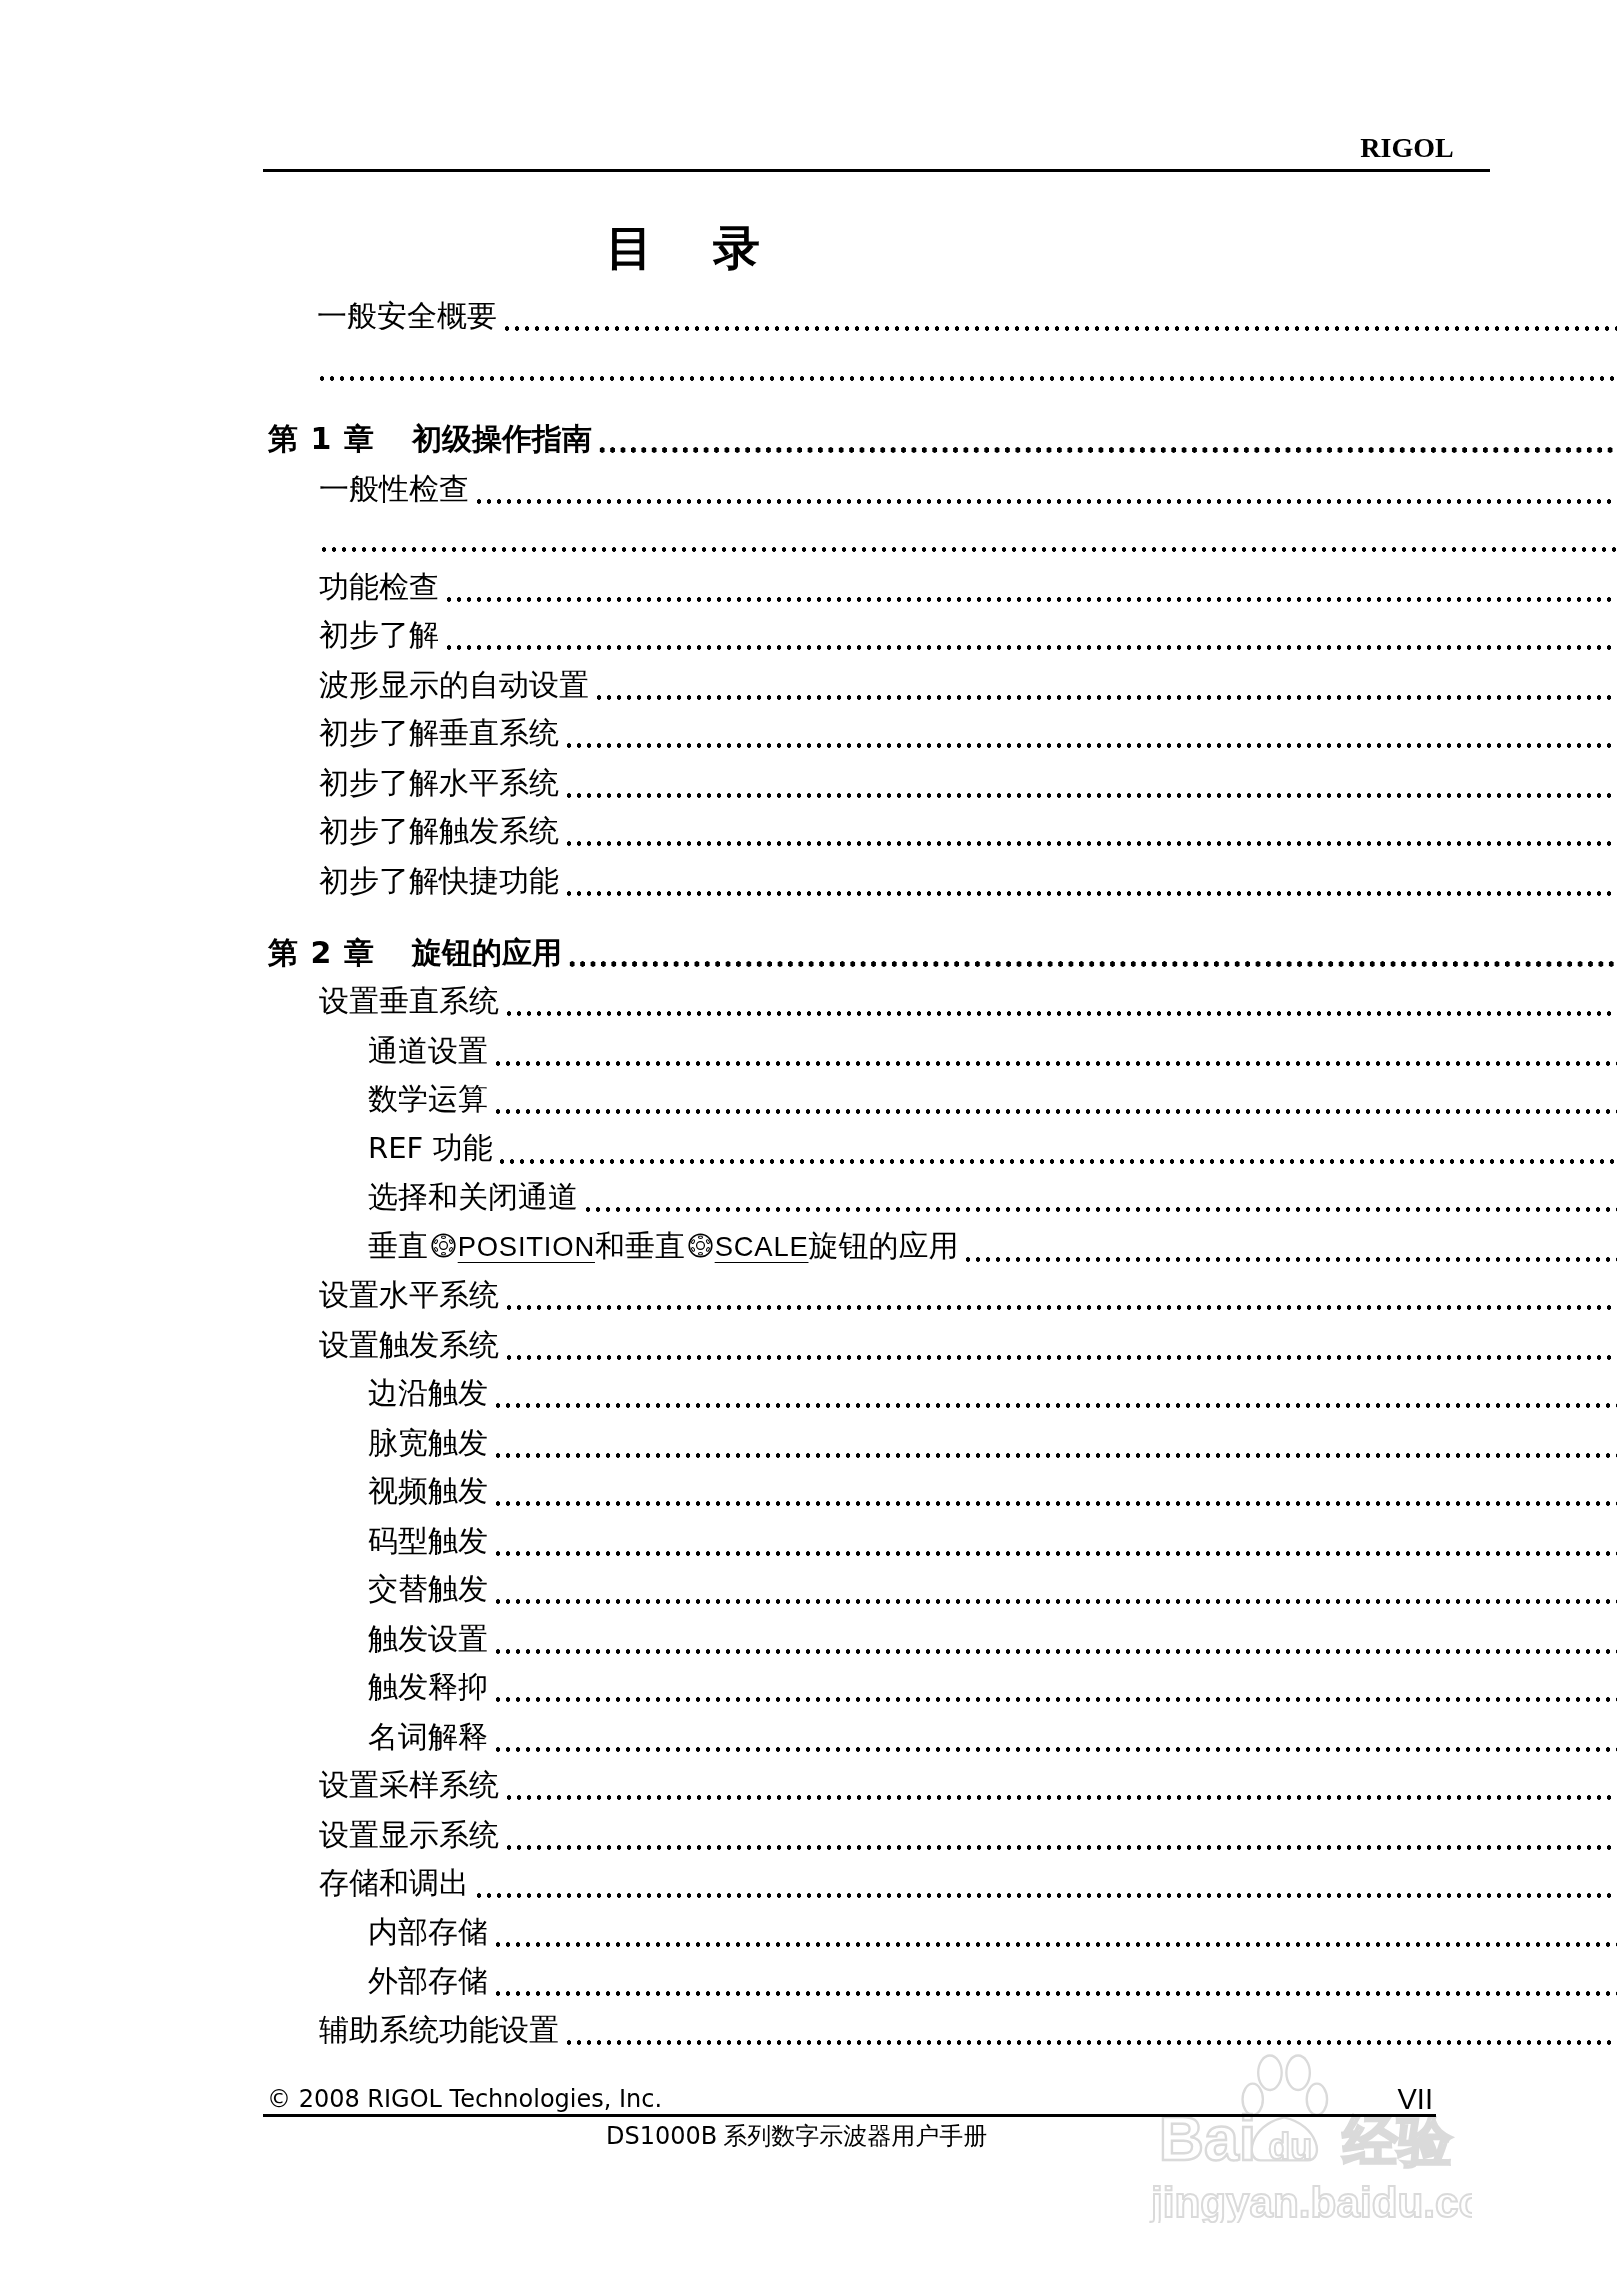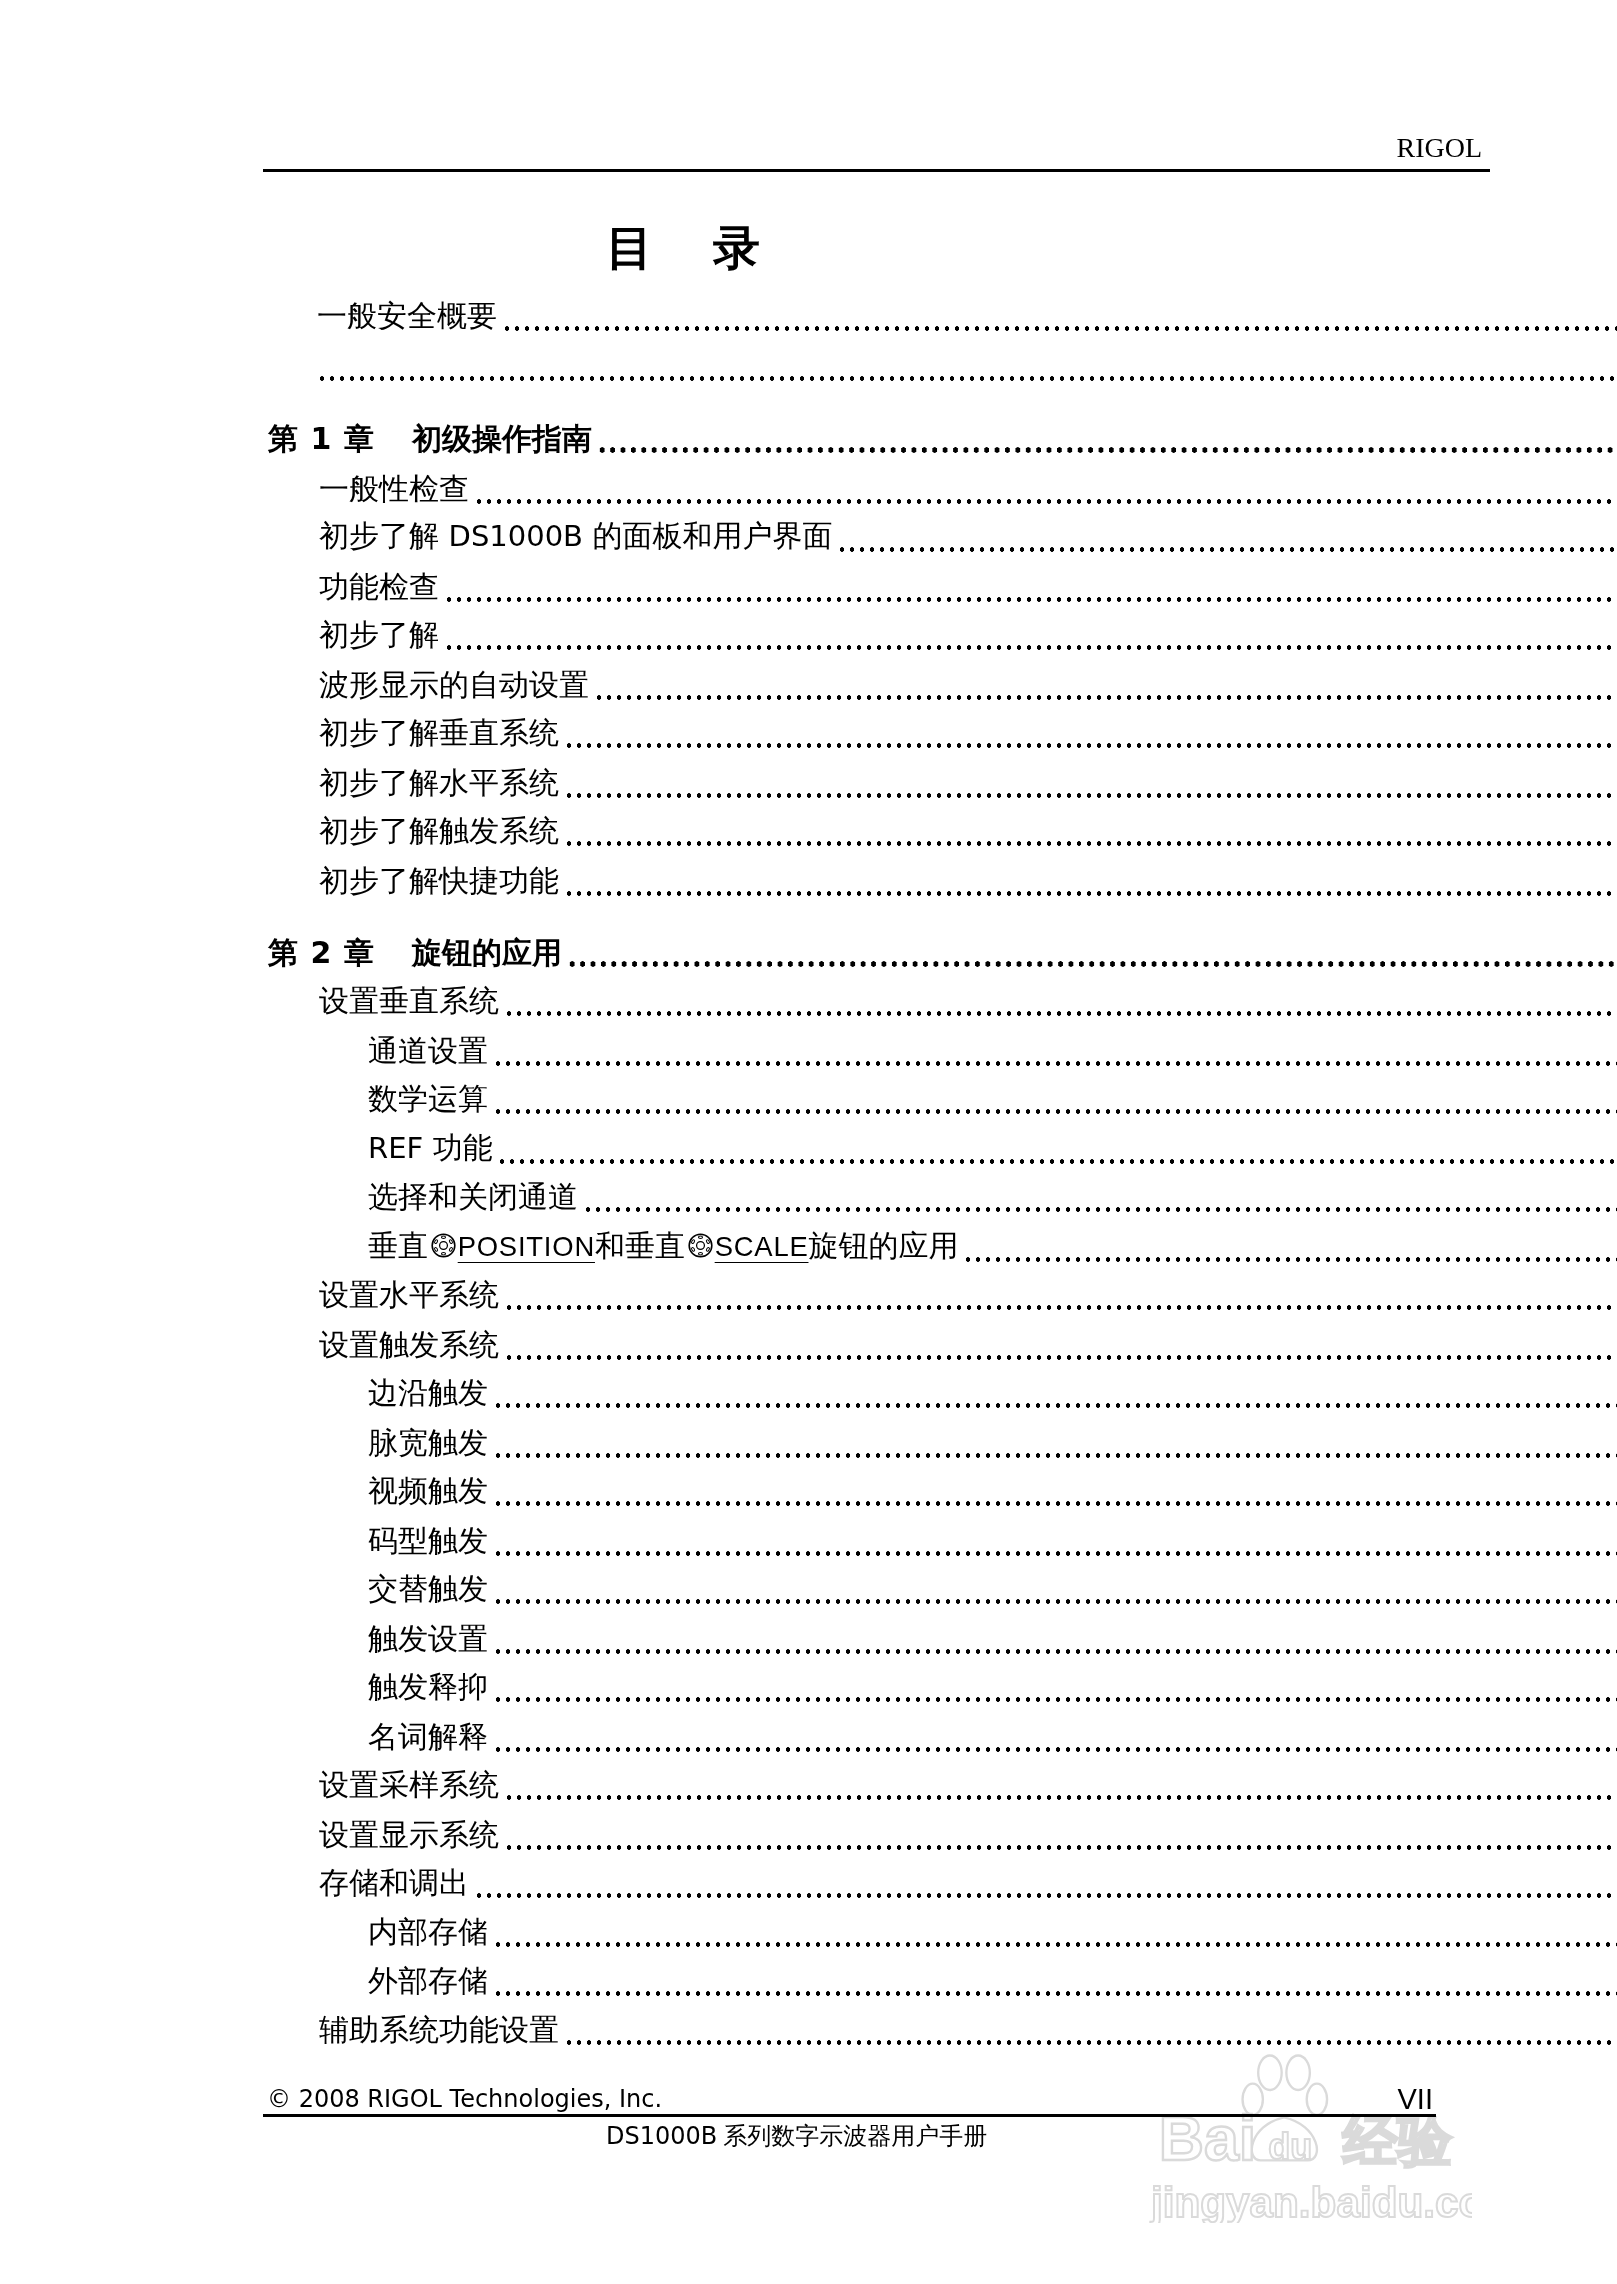--- a/index.html
+++ b/index.html
@@ -1,20 +1,20 @@
 <!DOCTYPE html>
 <html style="font-size:12.5px"><head>
 <meta charset="utf-8">
 <style>
   html, body { margin: 0; padding: 0; background: #ffffff; }
   body { width: 1618px; height: 2284px; position: relative; overflow: hidden;
          font-family: "DejaVu Sans", sans-serif; color: #000; }
 
-  .brand { position: absolute; left: 1332px; top: 132px; width: 150px; text-align: right;
-           font-family: "Liberation Serif", "DejaVu Serif", serif; font-weight: normal; font-size: 28px;
+  .brand { position: absolute; left: 1332px; top: 132px; width: 150px; text-align: center;
+           font-family: "Liberation Serif", "DejaVu Serif", serif; font-weight: bold; font-size: 28px;
            letter-spacing: 0px; line-height: 31px; }
   .header-rule { position: absolute; left: 263px; top: 169px; width: 1227px; height: 3.1px; background: #000; }
 
   .title { position: absolute; left: 0; width: 1366px; top: 216px; text-align: center;
            font-family: "DejaVu Sans", sans-serif; font-weight: bold; font-size: 47px; line-height: 63px; }
   .title span { display: inline-block; margin: 0 30px; }
 
   .toc-row { position: absolute; left: 0; width: 1483px; height: 39px; display: flex; align-items: flex-end; }
   .toc-row .label { white-space: nowrap; font-family: "DejaVu Serif", serif; font-size: 30px; line-height: 39px;
                     padding-right: 4.7px; }
@@ -74,21 +74,20 @@
   <span class="leader"></span>
 
 </div>
 
 <div class="toc-row lvl-1" style="top:469px">
   <span class="label">一般性检查</span>
   <span class="leader"></span>
 
 </div>
 <div class="toc-row lvl-1" style="top:517px">
-  <span class="label"><span>初步了解 </span><span class="latin">DS1000B</span><span> 的面板和用户界面</span></span>
   <span class="leader"></span>
 
 </div>
 <div class="toc-row lvl-1" style="top:567px">
   <span class="label">功能检查</span>
   <span class="leader"></span>
 
 </div>
 <div class="toc-row lvl-1" style="top:615px">
   <span class="label">初步了解</span>

